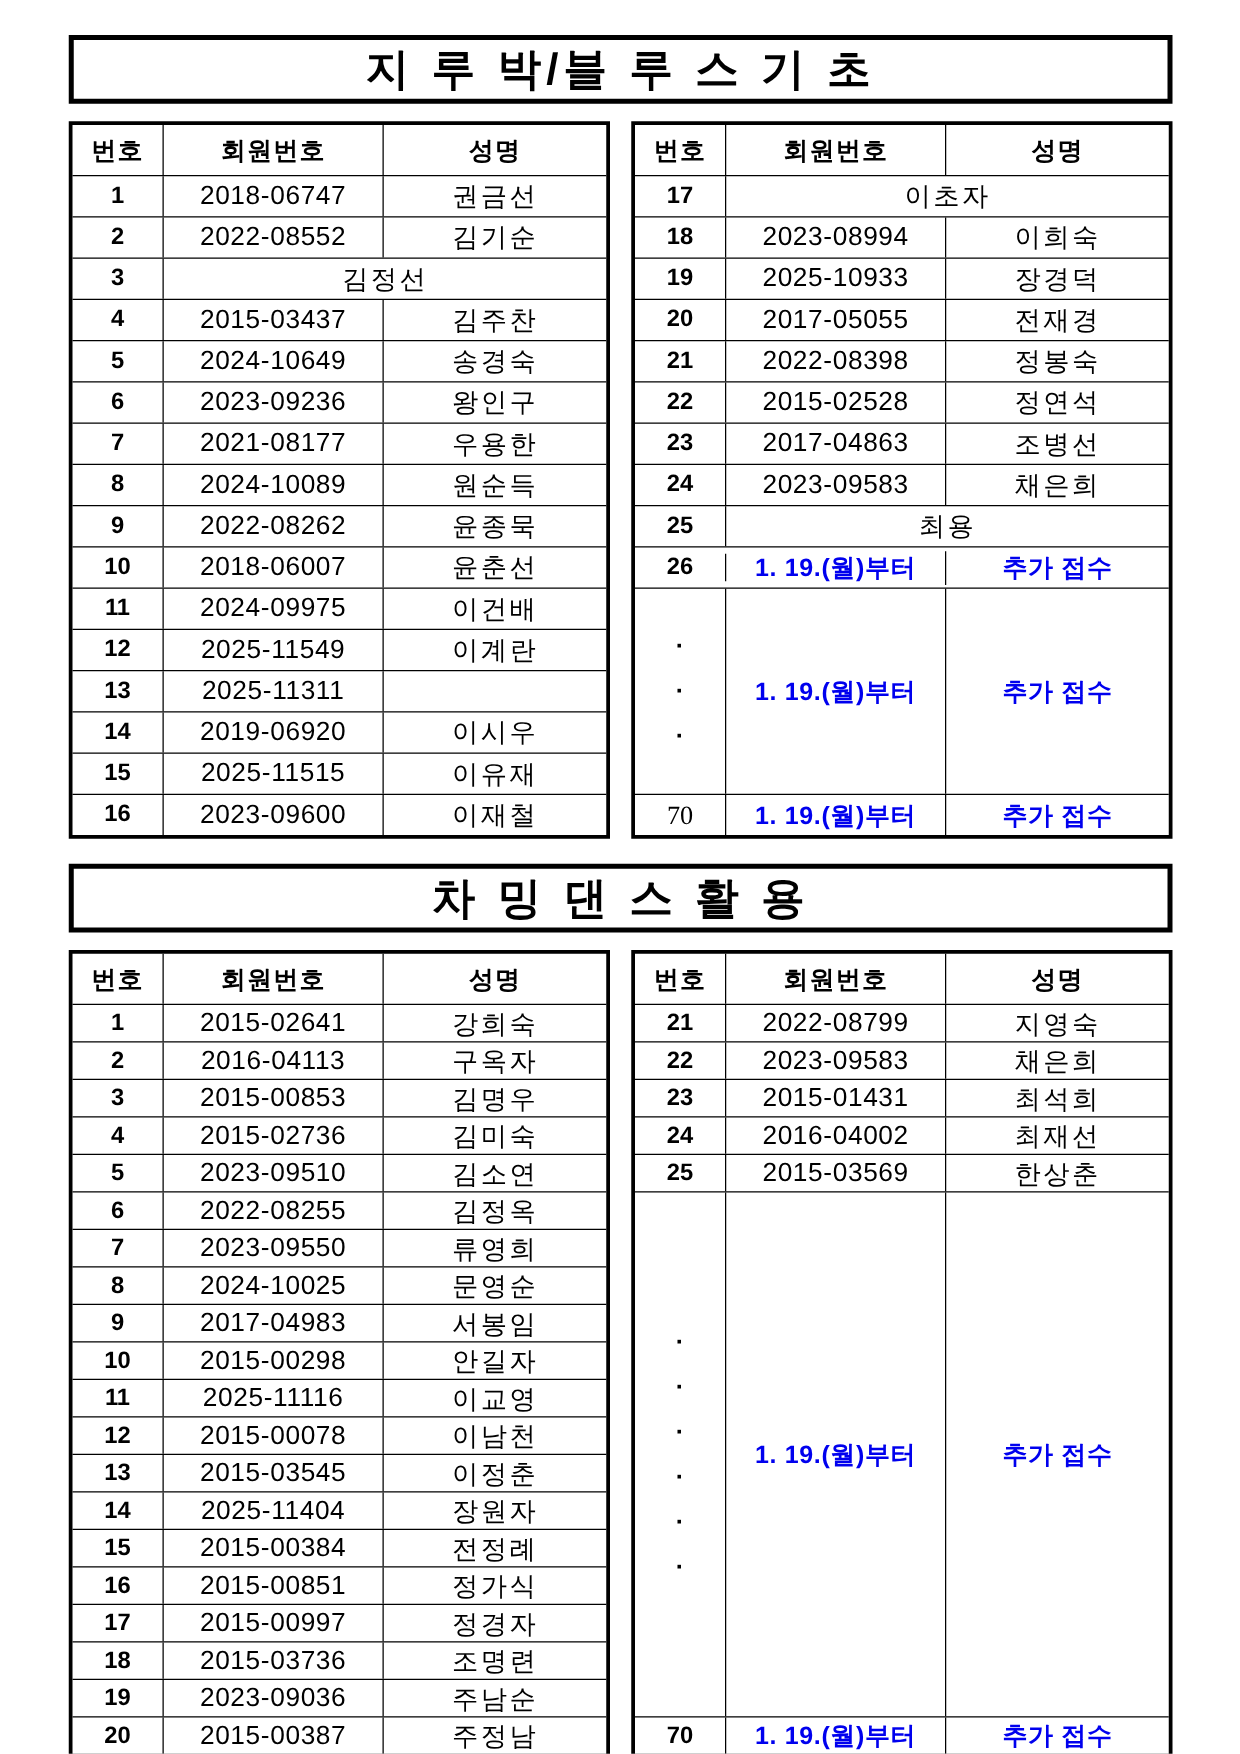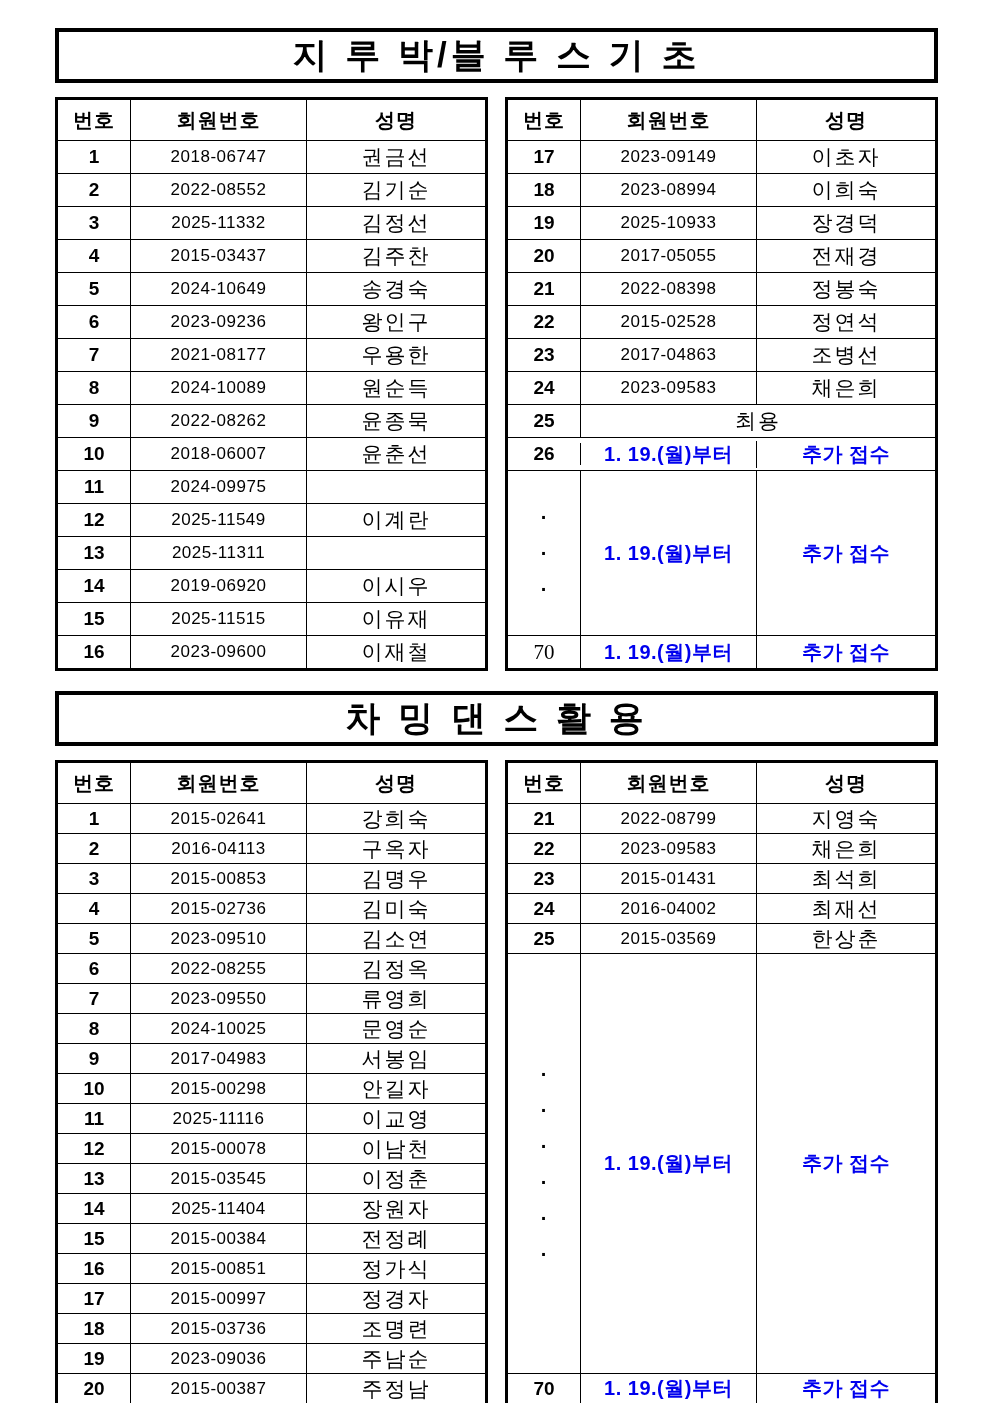--- a/index.html
+++ b/index.html
@@ -24,21 +24,21 @@
     display:flex;flex-direction:column;
     background:#fff;
   }
   .row{display:flex;box-sizing:border-box;}
   .row + .row, .tbl-body .row{border-top:1.5px solid #000;}
   .cell{
     display:flex;align-items:center;justify-content:center;
     box-sizing:border-box;overflow:hidden;
   }
   .c-no{width:73px;border-right:1.5px solid #000;font-weight:bold;font-size:19px;}
-  .c-id{width:176px;border-right:1.5px solid #000;font-size:17px;letter-spacing:0.5px;}
+  .c-id{width:176px;border-right:1.5px solid #000;font-size:21px;letter-spacing:0.5px;}
   .c-name{flex:1;font-size:21px;letter-spacing:2px;}
   .head-row{height:40px;font-weight:bold;}
   .head-row .cell{font-size:20px;font-weight:bold;letter-spacing:1px;}
   .note{color:#0000EE;font-weight:bold;font-size:20px;letter-spacing:0.5px;}
   .serif-no{font-family:"Liberation Serif","DejaVu Serif",serif;font-weight:normal;font-size:21px;}
   .dots{flex-direction:column;justify-content:center;gap:28px;font-weight:bold;}
   .dots span{font-size:20px;line-height:8px;}
   .sect2{margin-top:20px;}
 </style>
 </head>
@@ -63,21 +63,20 @@
               <div class="cell c-id">2018-06747</div>
               <div class="cell c-name">권금선</div>
             </div>
             <div class="row" style="height: 33px;">
               <div class="cell c-no">2</div>
               <div class="cell c-id">2022-08552</div>
               <div class="cell c-name">김기순</div>
             </div>
             <div class="row" style="height: 33px;">
               <div class="cell c-no">3</div>
-              <div class="cell c-id">2025-11332</div>
               <div class="cell c-name">김정선</div>
             </div>
             <div class="row" style="height: 33px;">
               <div class="cell c-no">4</div>
               <div class="cell c-id">2015-03437</div>
               <div class="cell c-name">김주찬</div>
             </div>
             <div class="row" style="height: 33px;">
               <div class="cell c-no">5</div>
               <div class="cell c-id">2024-10649</div>
@@ -104,20 +103,21 @@
               <div class="cell c-name">윤종묵</div>
             </div>
             <div class="row" style="height: 33px;">
               <div class="cell c-no">10</div>
               <div class="cell c-id">2018-06007</div>
               <div class="cell c-name">윤춘선</div>
             </div>
             <div class="row" style="height: 33px;">
               <div class="cell c-no">11</div>
               <div class="cell c-id">2024-09975</div>
+              <div class="cell c-name">이건배</div>
             </div>
             <div class="row" style="height: 33px;">
               <div class="cell c-no">12</div>
               <div class="cell c-id">2025-11549</div>
               <div class="cell c-name">이계란</div>
             </div>
             <div class="row" style="height: 33px;">
               <div class="cell c-no">13</div>
               <div class="cell c-id">2025-11311</div>
             </div>
@@ -140,21 +140,20 @@
       </div>
       <div class="tbl">
         <div class="row head-row">
           <div class="cell c-no">번호</div>
           <div class="cell c-id">회원번호</div>
           <div class="cell c-name">성명</div>
         </div>
         <div class="tbl-body">
             <div class="row" style="height: 33px;">
               <div class="cell c-no">17</div>
-              <div class="cell c-id">2023-09149</div>
               <div class="cell c-name">이초자</div>
             </div>
             <div class="row" style="height: 33px;">
               <div class="cell c-no">18</div>
               <div class="cell c-id">2023-08994</div>
               <div class="cell c-name">이희숙</div>
             </div>
             <div class="row" style="height: 33px;">
               <div class="cell c-no">19</div>
               <div class="cell c-id">2025-10933</div>

